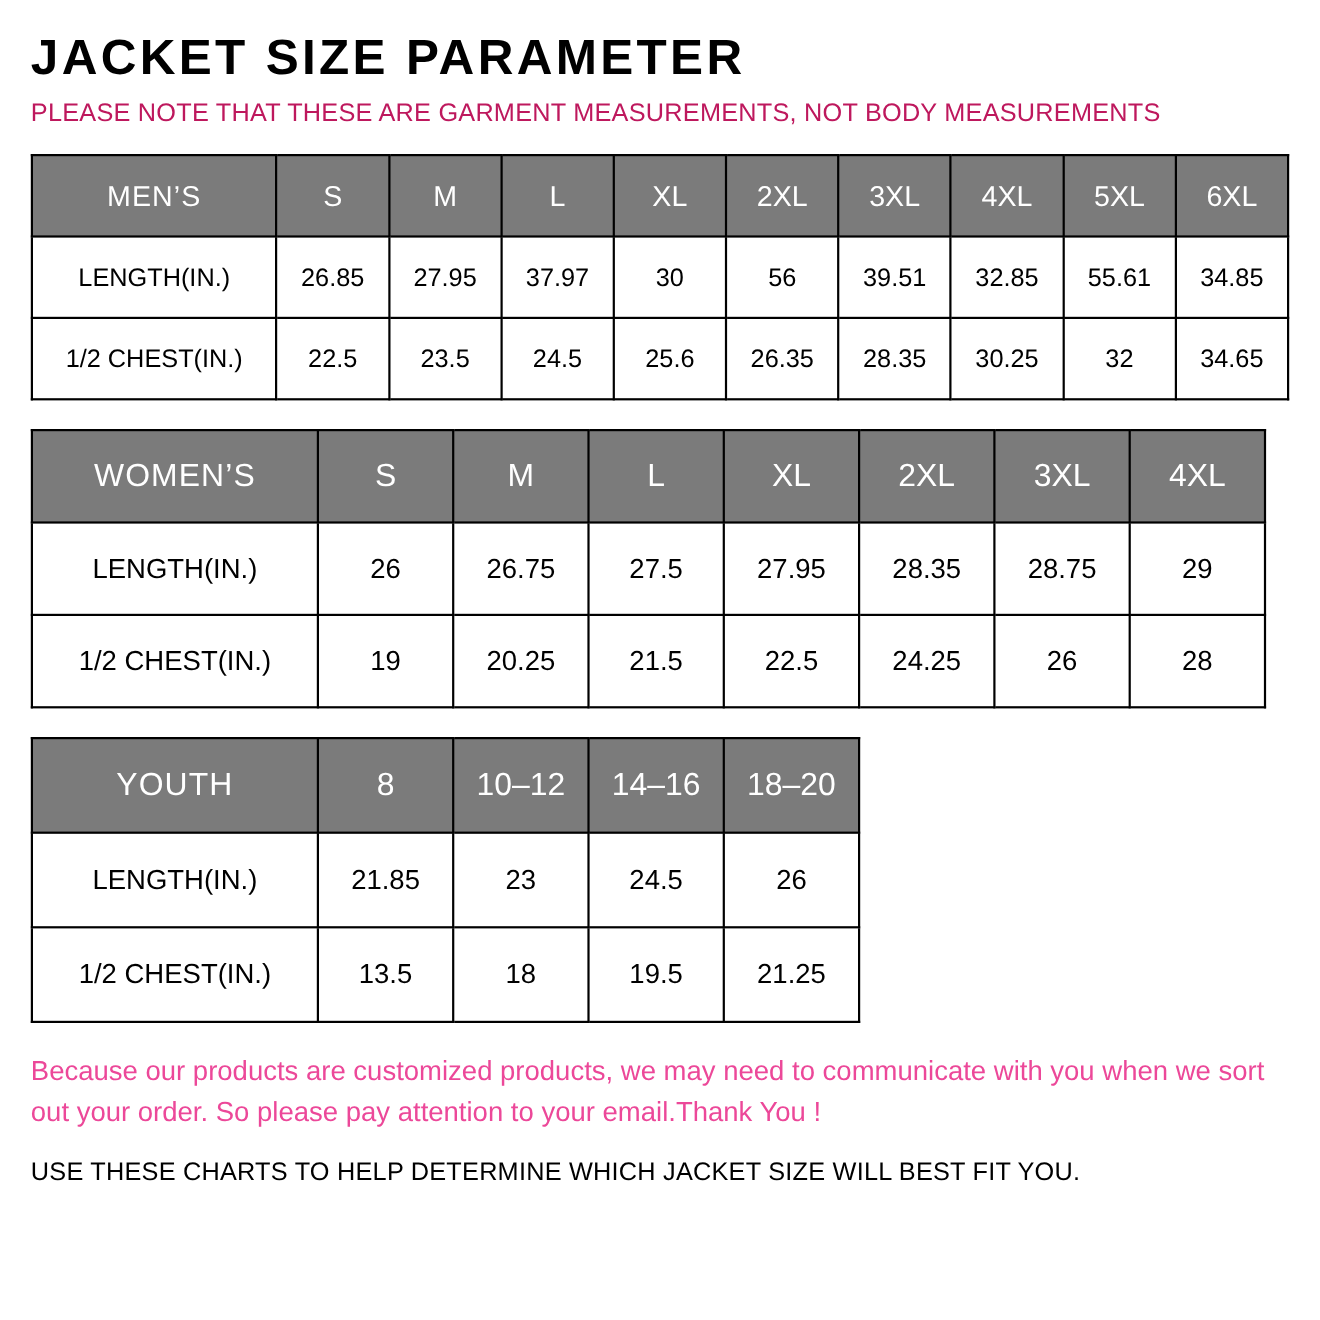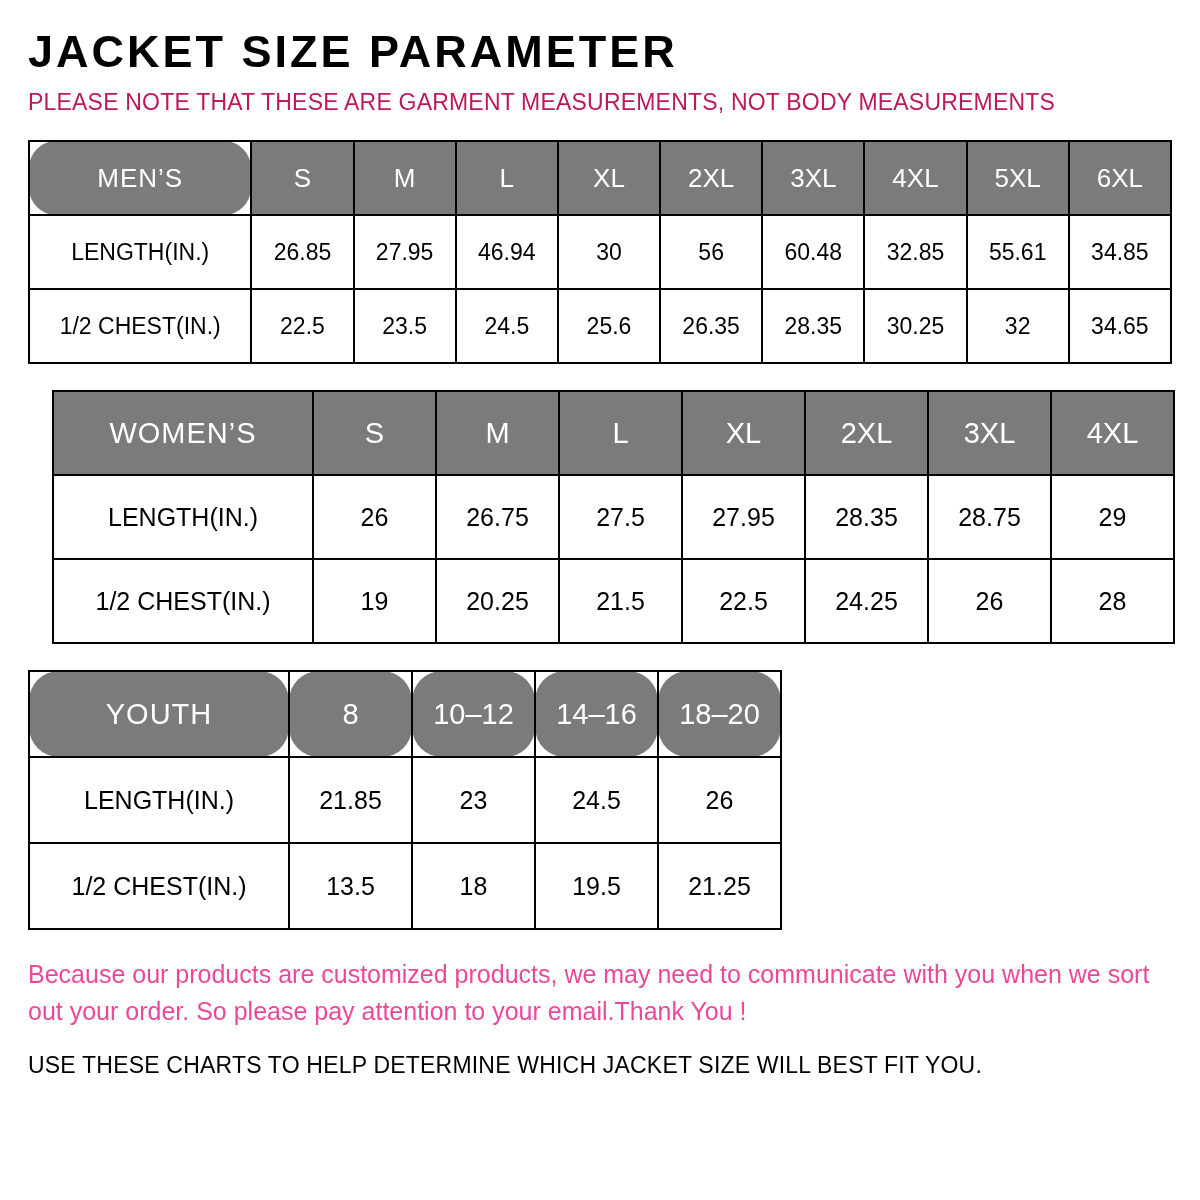--- a/index.html
+++ b/index.html
@@ -52,32 +52,32 @@
     color: #ffffff;
   }
   .label-cell {
     text-align: center;
   }
 
   
   #mens-table { width: 1144px; }
   #mens-table thead td { height: 72px; font-size: 26px; }
   #mens-table tbody td { height: 72px; font-size: 23px; }
-  #mens-table .label-cell { font-size: 23px; border-radius: 27px; }
+  #mens-table .label-cell { font-size: 23px; }
   #mens-table thead td.label-cell { font-size: 26px; letter-spacing: 1px; }
 
   
-  #womens-table { width: 1008px; margin-left: 24px; }
+  #womens-table { width: 1008px; }
   #womens-table thead td { height: 82px; font-size: 29px; }
   #womens-table tbody td { height: 82px; font-size: 25px; }
   #womens-table thead td.label-cell { font-size: 29px; letter-spacing: 1px; }
 
   
   #youth-table { width: 752px; }
-  #youth-table thead td { height: 84px; font-size: 29px; border-radius: 30px; }
+  #youth-table thead td { height: 84px; font-size: 29px; }
   #youth-table tbody td { height: 84px; font-size: 25px; }
   #youth-table thead td.label-cell { font-size: 29px; letter-spacing: 1px; }
 
   .footer-note {
     color: #ec4899;
     font-size: 25px;
     line-height: 1.45;
     margin: 0 0 20px 0;
   }
   .footer-note2 {
@@ -122,24 +122,24 @@
         <td>4XL</td>
         <td>5XL</td>
         <td>6XL</td>
       </tr>
     </thead>
     <tbody>
       <tr>
         <td class="label-cell">LENGTH(IN.)</td>
         <td>26.85</td>
         <td>27.95</td>
-        <td>46.94</td>
+        <td>37.97</td>
         <td>30</td>
         <td>56</td>
-        <td>60.48</td>
+        <td>39.51</td>
         <td>32.85</td>
         <td>55.61</td>
         <td>34.85</td>
       </tr>
       <tr>
         <td class="label-cell">1/2 CHEST(IN.)</td>
         <td>22.5</td>
         <td>23.5</td>
         <td>24.5</td>
         <td>25.6</td>

